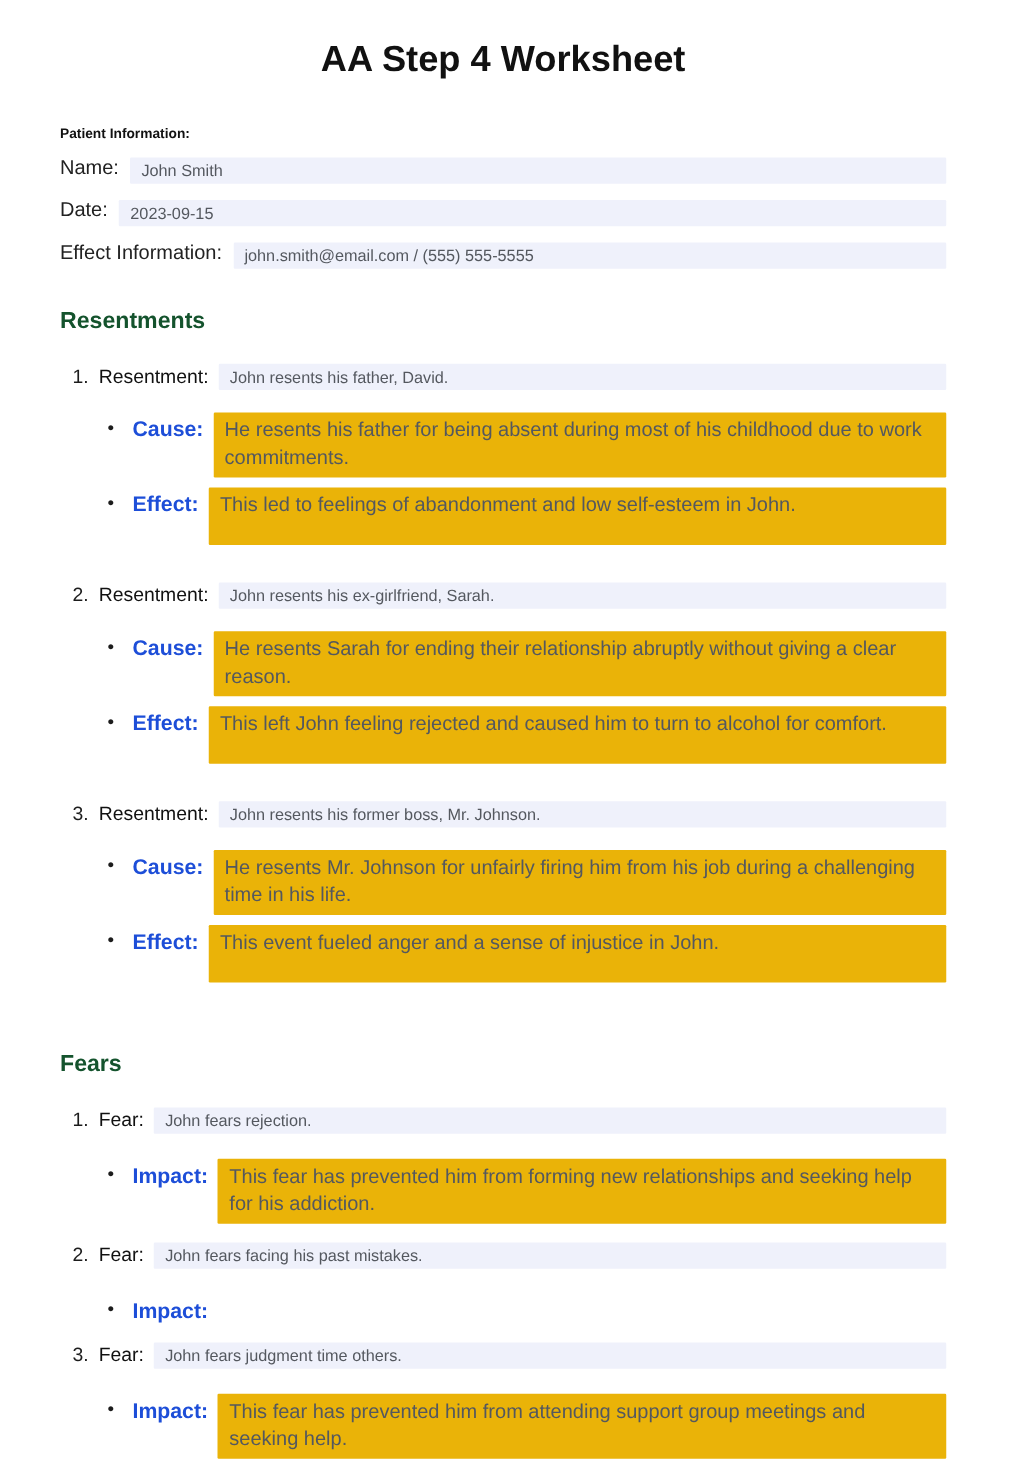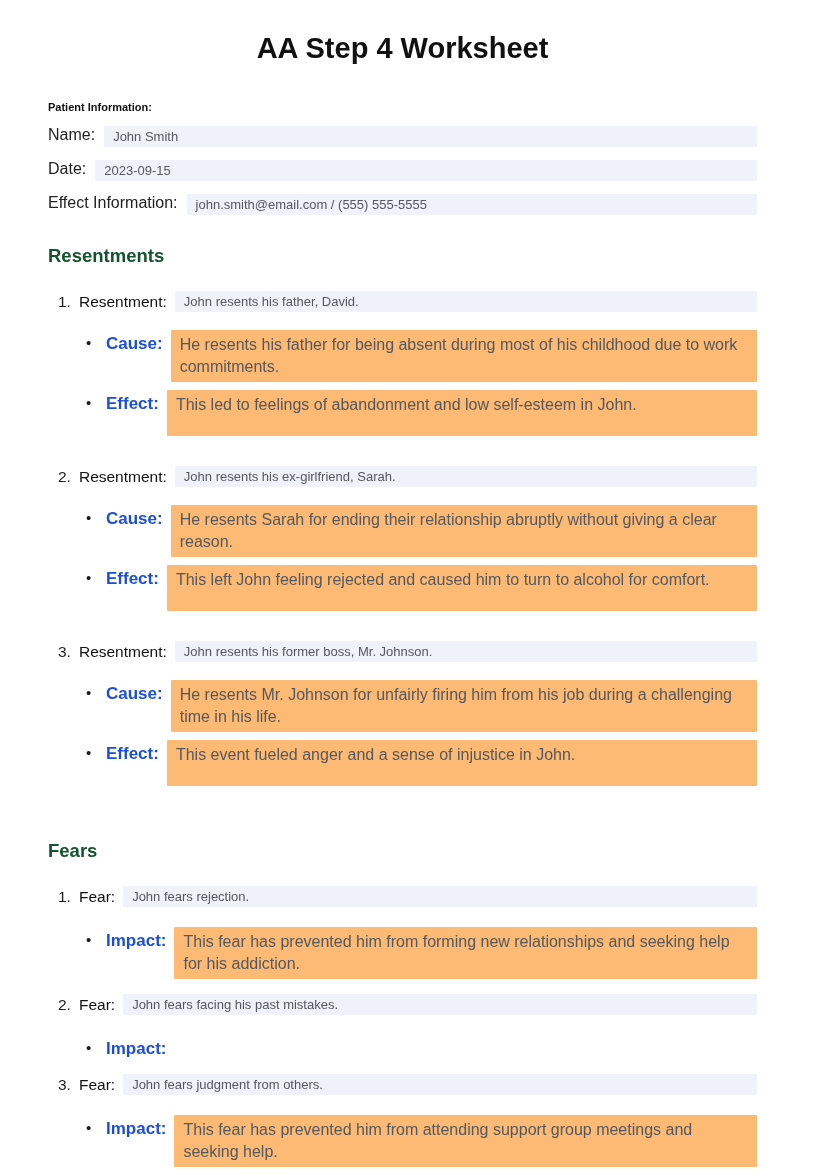--- a/index.html
+++ b/index.html
@@ -98,21 +98,21 @@
   .bullet::before { content: "\2022"; }
   .sub-label {
     font-size: 17px;
     font-weight: bold;
     color: #1d4ed8;
     white-space: nowrap;
     margin-top: 4px;
   }
   .textarea {
     flex: 1;
-    background: #fdba74;
+    background: #eab308;
     color: #54585f;
     font-size: 16px;
     line-height: 22px;
     padding: 4px 9px 4px 9px;
     min-height: 46px;
     border: none;
     border-radius: 1px;
   }
 </style>
 </head>
@@ -235,21 +235,21 @@
           <span class="bullet"></span>
           <span class="sub-label">Impact:</span>
         </li>
       </ul>
     </div>
 
     <div class="numbered-item">
       <div class="item-head">
         <span class="item-num">3.</span>
         <span class="item-label">Fear:</span>
-        <div class="field">John fears judgment from others.</div>
+        <div class="field">John fears judgment time others.</div>
       </div>
       <ul class="sub-list">
         <li class="bullet-row">
           <span class="bullet"></span>
           <span class="sub-label">Impact:</span>
           <div class="textarea">This fear has prevented him from attending support group meetings and seeking help.</div>
         </li>
       </ul>
     </div>
 

